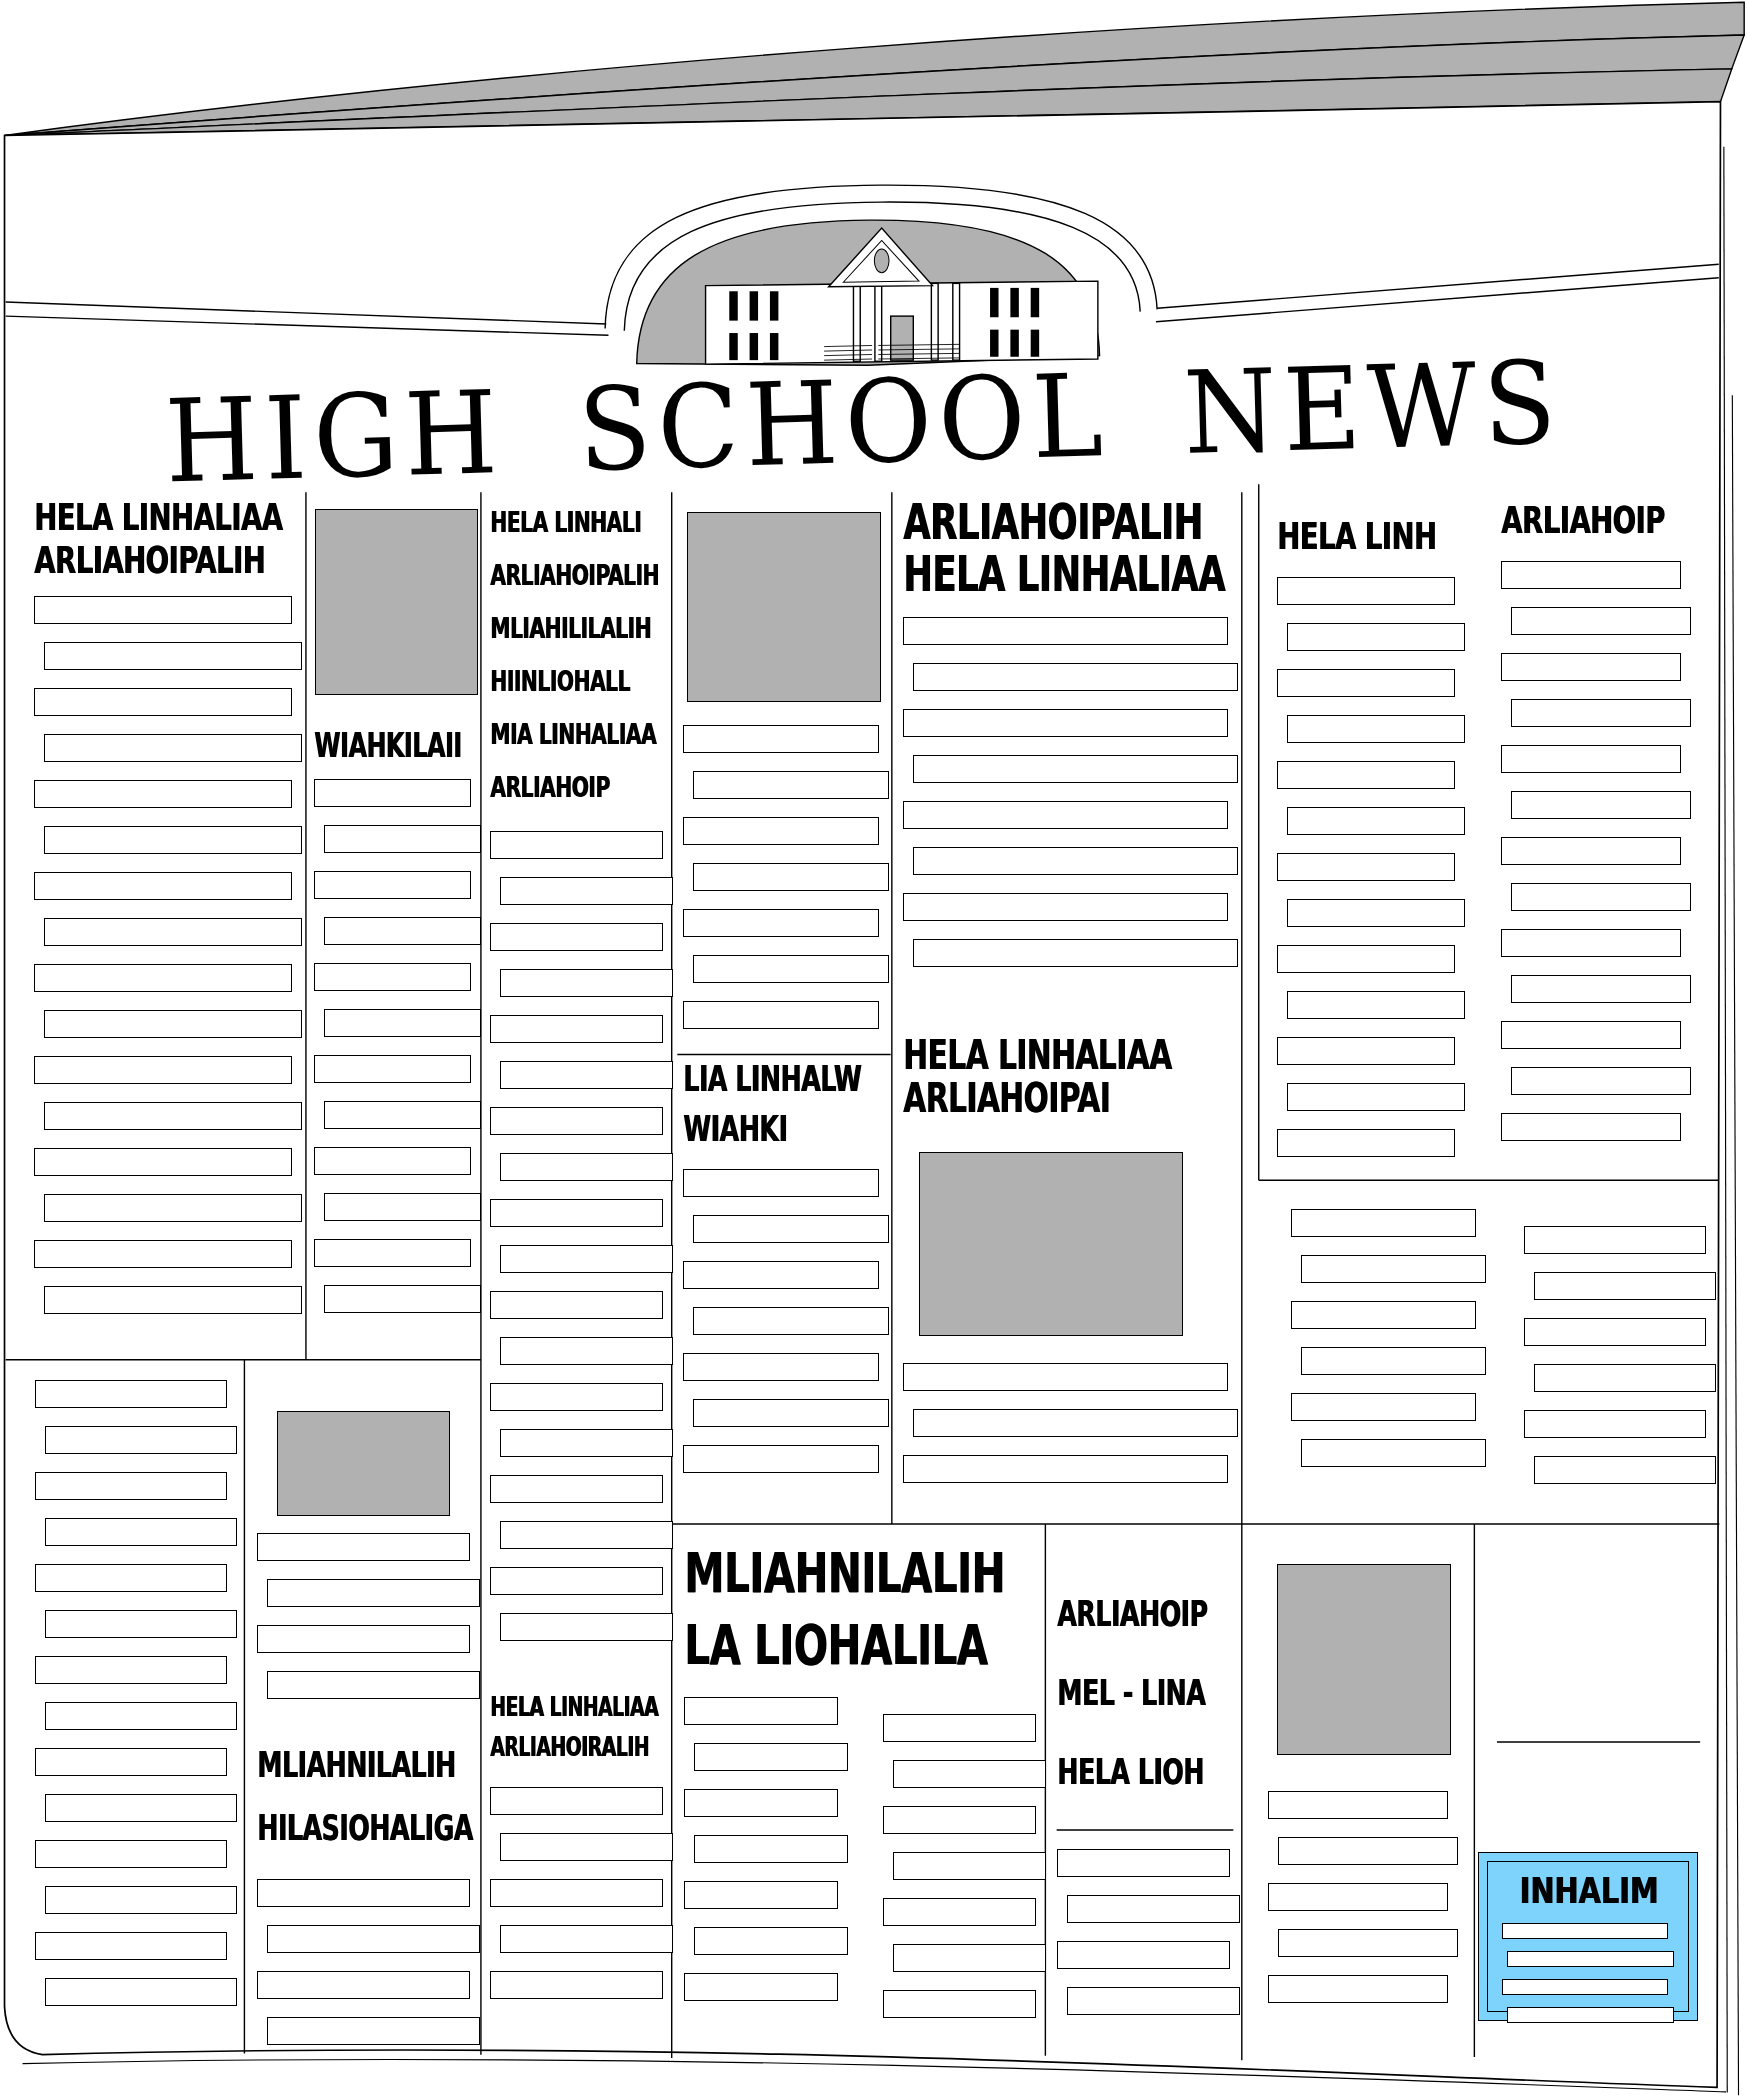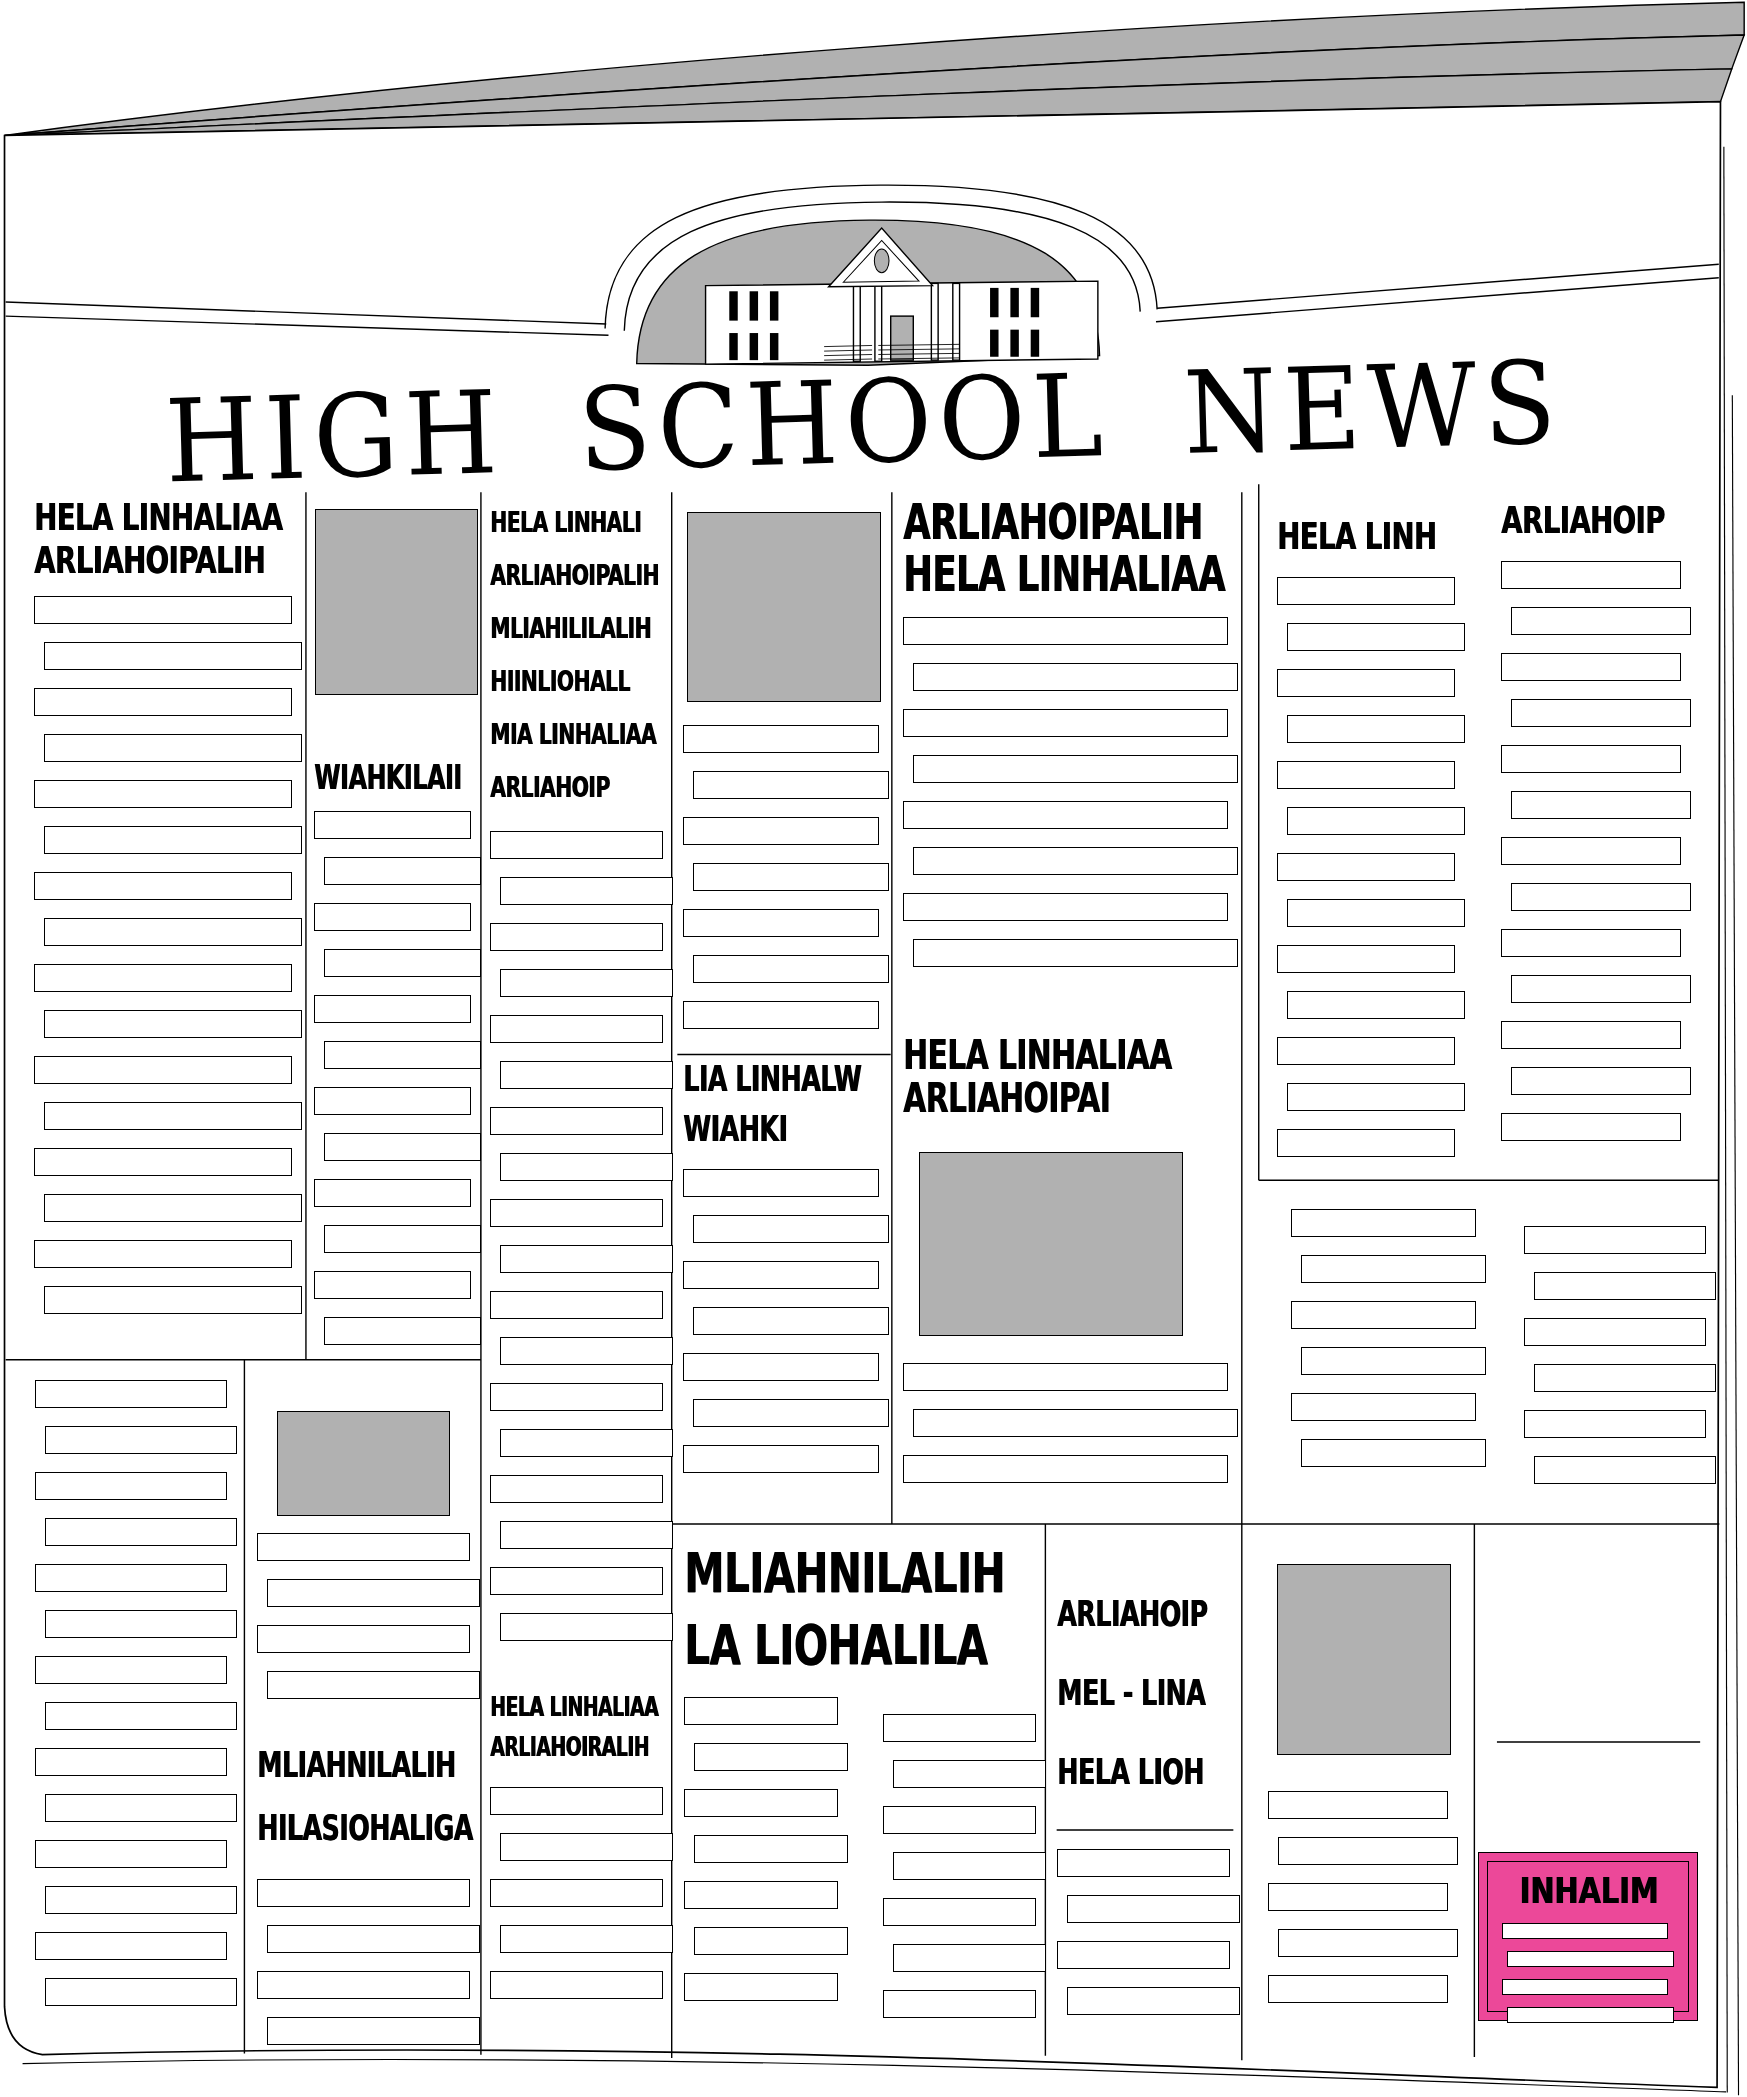--- a/index.html
+++ b/index.html
@@ -25,21 +25,21 @@
   .tl{height:26px;border:1.7px solid #000;background:#fff;margin-bottom:18px;}
   .tl.odd{margin-left:10.2px;margin-right:-3.4px;}
   .tl.even{margin-right:6.8px;}
   .small .tl{height:14.7px;border-width:1.1px;margin-bottom:11.3px;}
   .small .tl.odd{margin-left:5.6px;margin-right:0;}
 
   
   .photo{position:absolute;background:#b1b1b1;border:1.1px solid #000;box-sizing:border-box;}
 
   
-  .notebox{position:absolute;border:1.7px solid #000;box-sizing:border-box;background:#ec4899;}
+  .notebox{position:absolute;border:1.7px solid #000;box-sizing:border-box;background:#7dd3fc;}
   .notebox .inner{position:absolute;left:8px;top:8px;right:8px;bottom:8px;
     border:1.1px solid #000;padding:5.6px 13.6px 0 13.6px;box-sizing:border-box;}
   .notebox .title{display:block;text-align:center;font-weight:bold;font-size:36px;line-height:45px;
     text-shadow:1.1px 0 0 #000;transform:scaleX(0.8);transform-origin:50% 50%;white-space:nowrap;}
 
   .cols{display:flex;gap:38px;}
   .cols .body{flex:1;}
 </style>
 </head>
 <body>
@@ -169,21 +169,21 @@
       <div class="tl odd"></div>
       <div class="tl even"></div>
       <div class="tl odd"></div>
       <div class="tl even"></div>
       <div class="tl odd"></div>
       <div class="tl even"></div>
       <div class="tl odd"></div>
     </div>
 
   <div class="photo" style="left:315px;top:509px;width:163px;height:186px;"></div>
-  <section class="art" style="left:314px;top:752px;width:164px;text-align:center;">
+  <section class="art" style="left:314px;top:720px;width:164px;text-align:center;">
     <span class="hl" style="font-size:33px;line-height:51px;">WIAHKILAII</span>
     <div class="body" style="margin-top:8px;">
         <div class="tl even"></div>
         <div class="tl odd"></div>
         <div class="tl even"></div>
         <div class="tl odd"></div>
         <div class="tl even"></div>
         <div class="tl odd"></div>
         <div class="tl even"></div>
         <div class="tl odd"></div>

